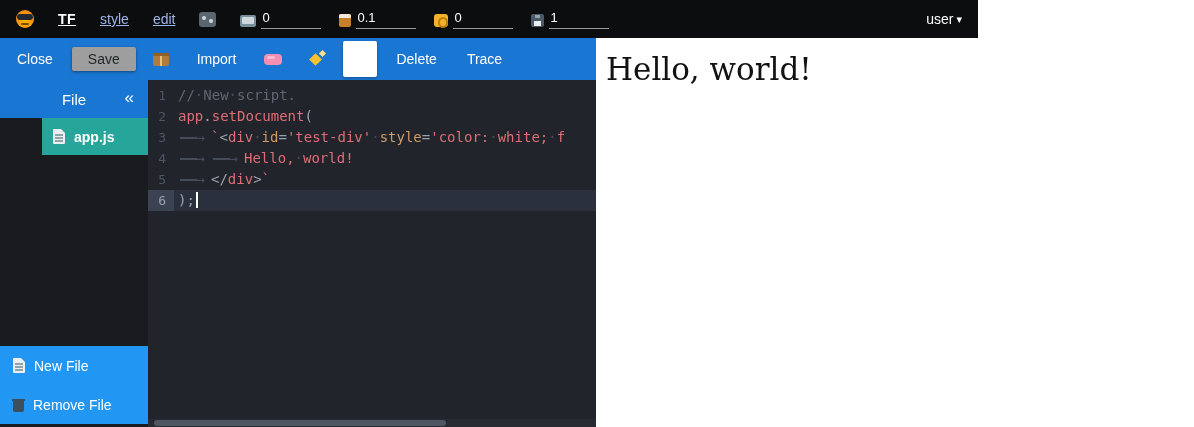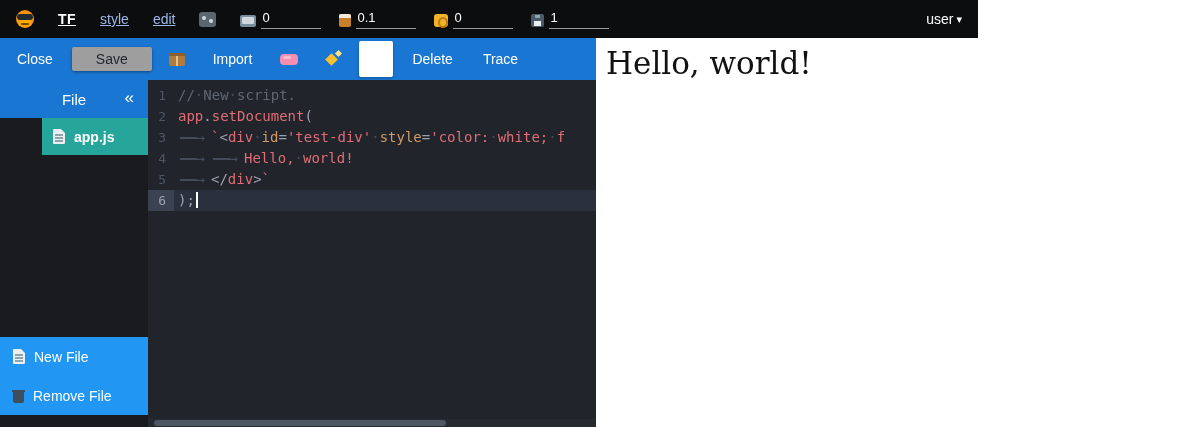--- a/index.html
+++ b/index.html
@@ -66,36 +66,36 @@
   .remove-file-icon { width:11px; height:14px; }
   .remove-file-icon::before { content:""; position:absolute; left:0; right:0; top:3px; bottom:0;
                               background:#3d4f5c; border-radius:0 0 2px 2px; }
   .remove-file-icon::after { content:""; position:absolute; left:-1px; right:-1px; top:1px; height:2px; background:#3d4f5c; }
 
   
   .toolbar { position:absolute; top:38px; left:0; width:596px; height:42px; background:#1976d2;
              display:flex; align-items:center; padding:0 6px; gap:8px; }
   .tb { font-family:inherit; cursor:pointer; }
   .tb-flat { background:transparent; border:none; color:#fff; font-size:14px; padding:0 11px; height:36px; }
-  .tb-raised { background:#9e9e9e; color:#1f262b; border:none; height:24px; padding:0 24px; font-size:14px;
+  .tb-raised { background:#9e9e9e; color:#1f262b; border:none; height:24px; padding:0 16px; font-size:14px;
                border-radius:2px; box-shadow:0 1px 3px rgba(0,0,0,.4); }
   .tb-icon { background:transparent; border:none; height:36px; padding:0 9px; display:flex; align-items:center; }
   .tb-blank { background:#fff; border:none; width:34px; height:36px; border-radius:2px;
               box-shadow:0 1px 3px rgba(0,0,0,.3); }
 
   
   .sidebar { position:absolute; top:80px; left:0; width:148px; bottom:0; background:#191b1f; }
   .files-header { height:38px; background:#1976d2; display:flex; align-items:center; justify-content:center;
                   position:relative; color:#fff; }
   .files-title { font-size:15px; }
   .collapse { position:absolute; right:14px; top:50%; transform:translateY(-54%); font-size:17px; cursor:pointer; }
   .file-item { height:37px; display:flex; align-items:center; gap:9px; padding:0 11px; color:#fff;
                font-weight:700; font-size:14px; cursor:pointer; }
   .file-item.selected { background:#26a69a;margin-left:42px; }
-  .sidebar-actions { position:absolute; left:0; right:0; bottom:12px; }
+  .sidebar-actions { position:absolute; left:0; right:0; bottom:3px; }
   .action-btn { height:39px; background:#2196f3; display:flex; align-items:center; gap:9px; padding:0 13px;
                 color:#fff; font-size:14px; cursor:pointer; }
 
   
   .editor { position:absolute; top:80px; left:148px; width:448px; bottom:0; background:#21252b;
             overflow:hidden; font-family:"DejaVu Sans Mono", monospace; font-size:14px; line-height:21px; }
   .code-lines { padding-top:5px; }
   .code-line { display:flex; height:21px; white-space:pre; }
   .ln { width:26px; padding-right:8px; text-align:right; color:#4d5564; flex:none; font-size:13px; line-height:21px; }
   .code-text { flex:1; overflow:hidden; white-space:pre; padding-left:4px; }
@@ -108,21 +108,21 @@
   .tok-ws  { color:#454c59; }
   .tok-tab { display:inline-block; width:33px; color:#454c59; position:relative; text-align:right;
              padding-right:6px; }
   .tok-tab::before { content:""; position:absolute; left:2px; top:10px; width:17px; height:1.5px; background:#454c59; }
   .cursor { display:inline-block; width:2px; height:16px; background:#fff; vertical-align:text-bottom; margin-left:1px; }
   .hscroll { position:absolute; left:0; right:0; bottom:0; height:8px; background:#262a31; cursor:pointer; }
   .hscroll .thumb { position:absolute; left:6px; top:1px; width:292px; height:6px; background:#4f5663; border-radius:3px; cursor:grab; }
 
   
   .preview { position:absolute; top:38px; left:596px; right:0; bottom:0; background:#fff; }
-  .preview-text { margin:7px 0 0 10px; font-family:"DejaVu Serif", serif; font-size:31px; color:#121212; }
+  .preview-text { margin:13px 0 0 10px; font-family:"DejaVu Serif", serif; font-size:31px; color:#121212; }
 </style>
 </head>
 <body>
 
 <div class="app">
 
   <header class="topbar">
     <span class="icon app-logo-icon"></span>
     <a class="brand">TF</a>
     <a class="tlink">style</a>

